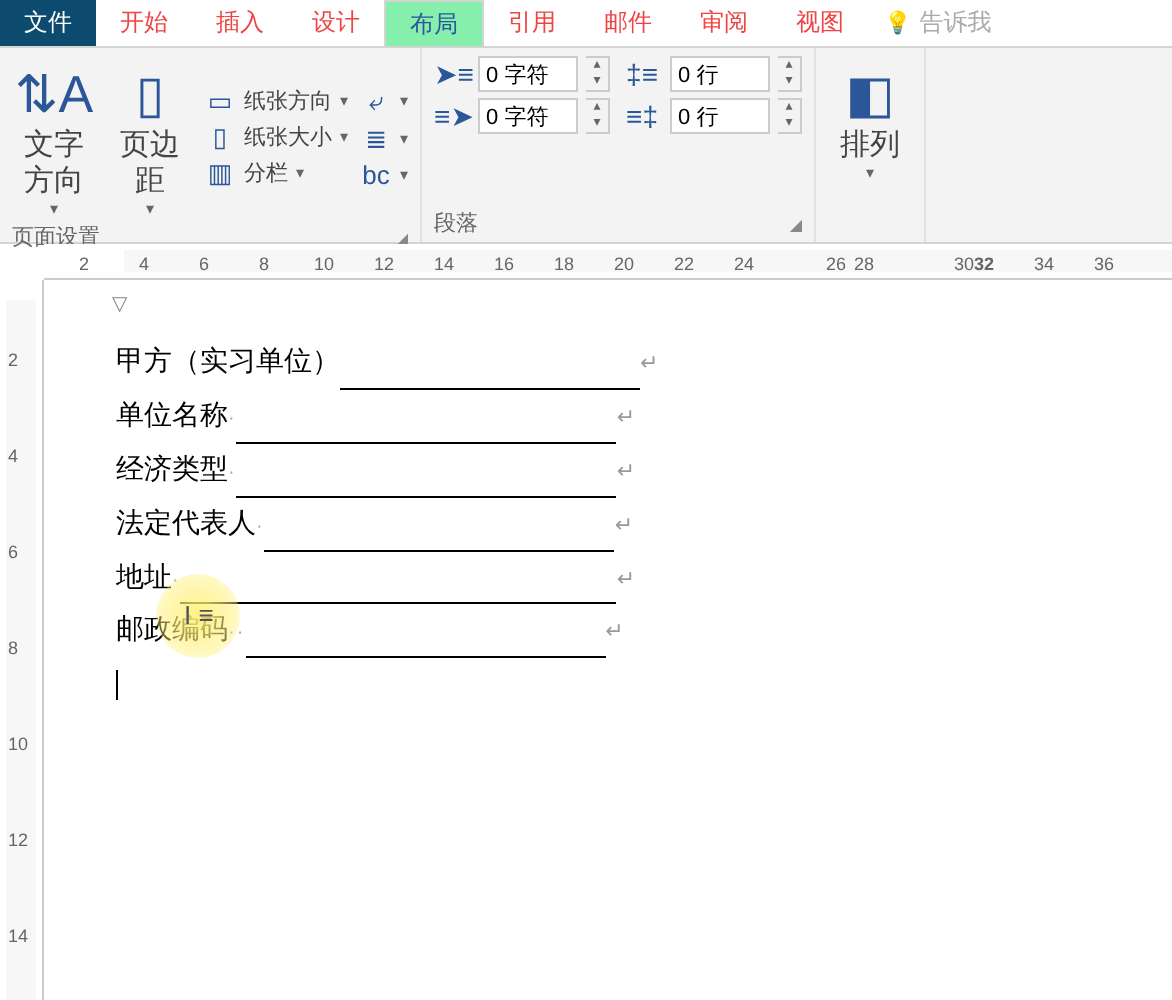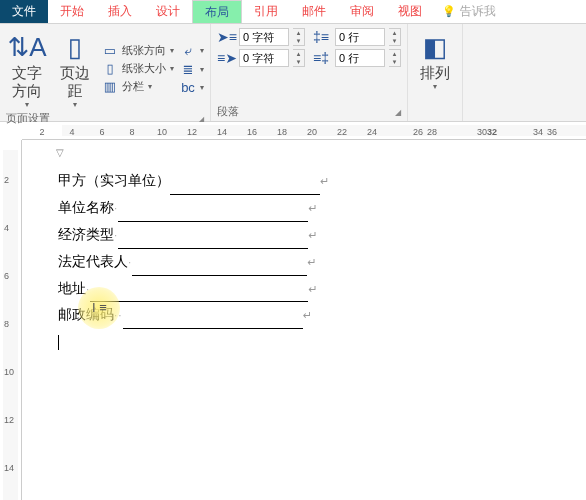--- a/index.html
+++ b/index.html
@@ -188,21 +188,21 @@
     <span class="num" style="left: 200px;">14</span>
     <span class="num" style="left: 230px;">16</span>
     <span class="num" style="left: 260px;">18</span>
     <span class="num" style="left: 290px;">20</span>
     <span class="num" style="left: 320px;">22</span>
     <span class="num" style="left: 350px;">24</span>
     <span class="num" style="left: 396px;">26</span>
     <span class="num" style="left: 410px;">28</span>
     <span class="num" style="left: 460px;">30</span>
     <span class="num" style="left: 470px; font-weight: bold;">32</span>
-    <span class="num" style="left: 516px;">34</span>
+    <span class="num" style="left: 500px;">34</span>
     <span class="num" style="left: 530px;">36</span>
   </div>
 
 <div class="workspace">
   <div class="ruler-v">
       <div class="bg"></div>
       <span class="num" style="top: 40px;">2</span>
       <span class="num" style="top: 88px;">4</span>
       <span class="num" style="top: 136px;">6</span>
       <span class="num" style="top: 184px;">8</span>

